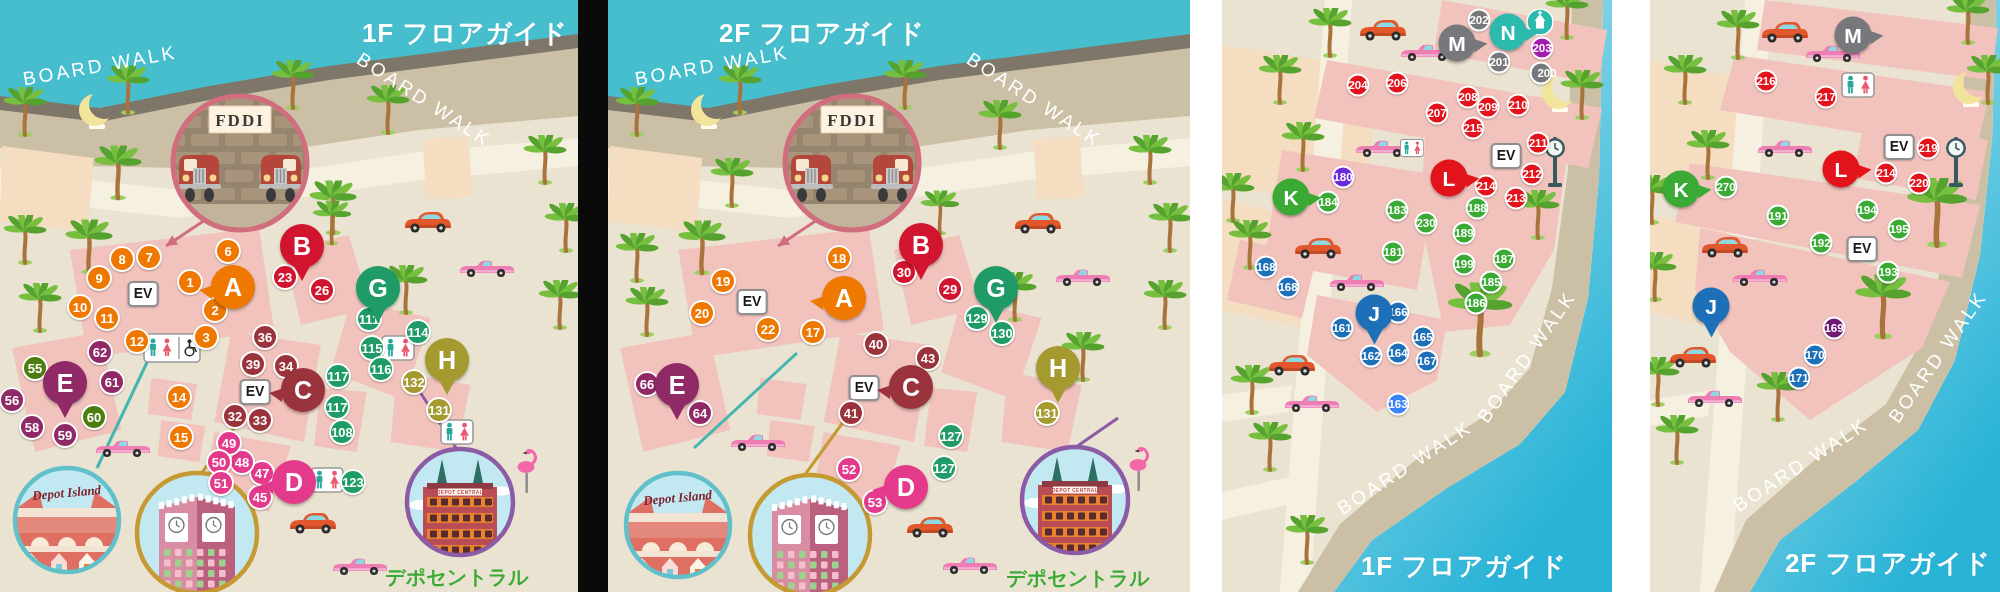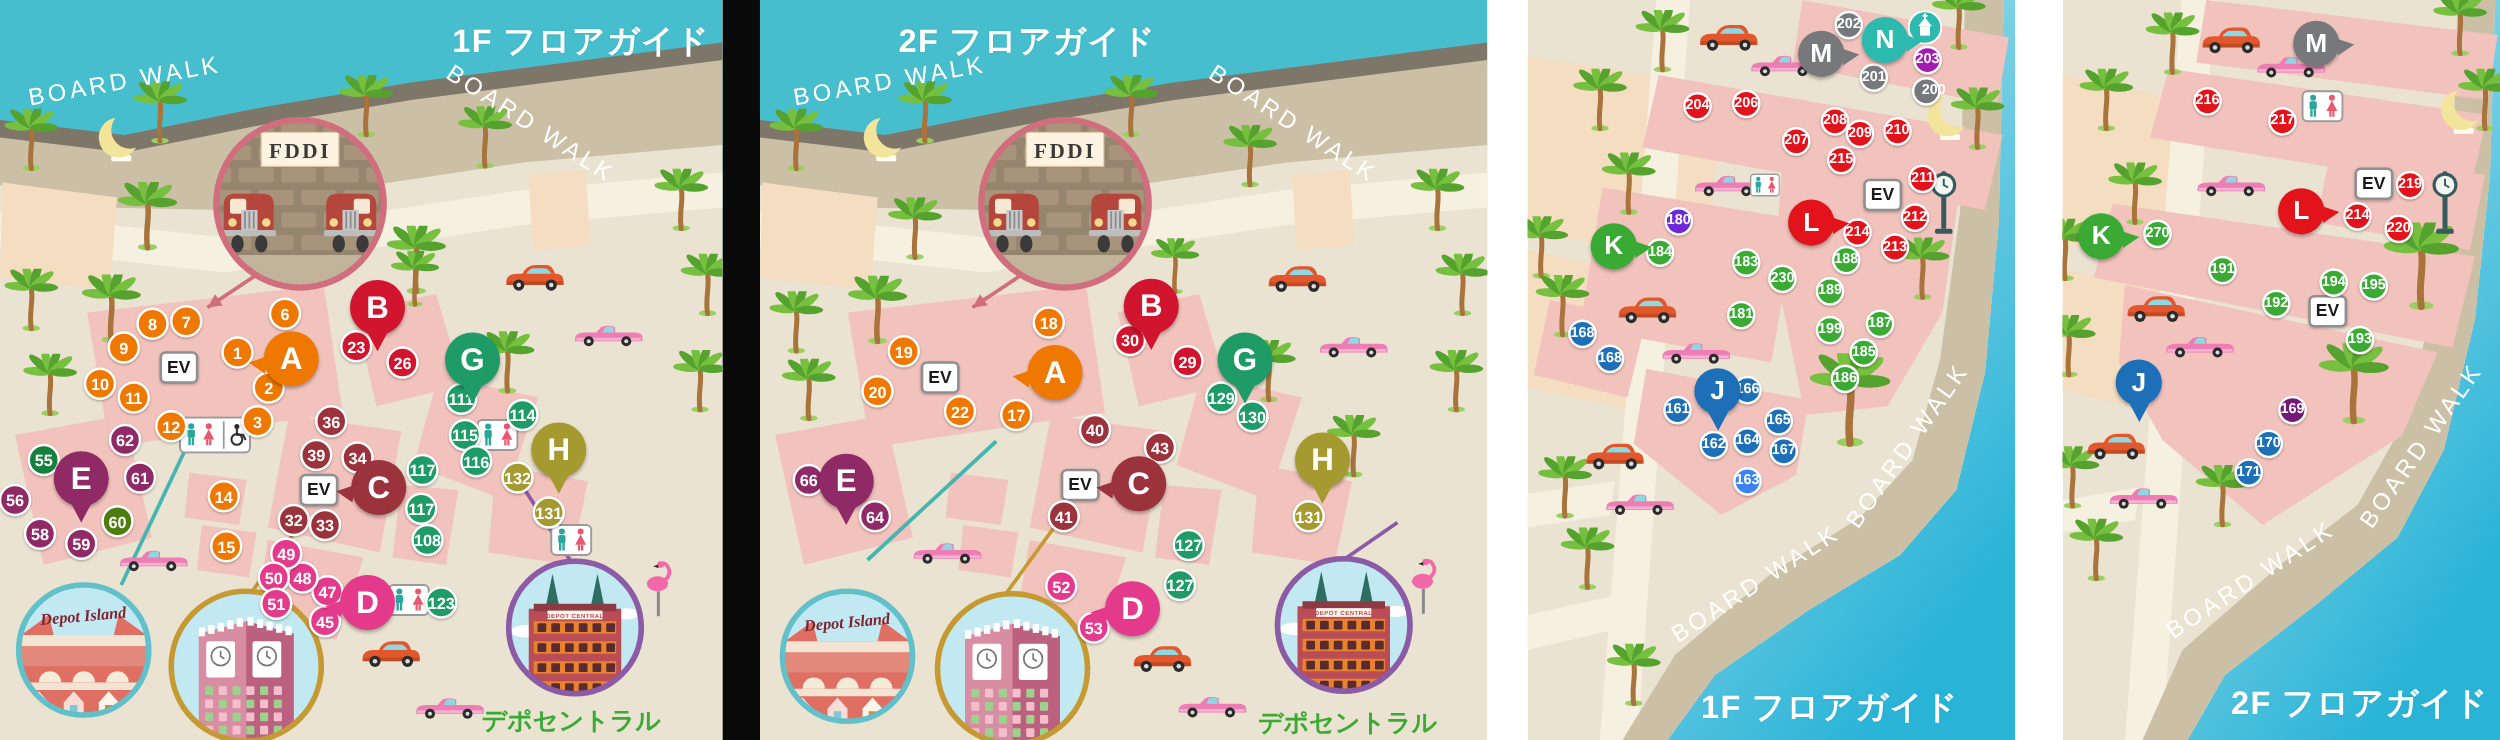--- a/index.html
+++ b/index.html
@@ -658,21 +658,21 @@
       <div class="abs mk" style="left: 260px; top: 420px; background: rgb(154, 51, 60);">33</div>
       <div class="abs mk" style="left: 286px; top: 366px; background: rgb(154, 51, 60);">34</div>
       <div class="abs mk" style="left: 265px; top: 337px; background: rgb(154, 51, 60);">36</div>
       <div class="abs mk" style="left: 253px; top: 364px; background: rgb(154, 51, 60);">39</div>
       <div class="abs mk" style="left: 260px; top: 497px; background: rgb(228, 58, 140);">45</div>
       <div class="abs mk" style="left: 262px; top: 473px; background: rgb(228, 58, 140);">47</div>
       <div class="abs mk" style="left: 242px; top: 462px; background: rgb(228, 58, 140);">48</div>
       <div class="abs mk" style="left: 229px; top: 443px; background: rgb(228, 58, 140);">49</div>
       <div class="abs mk" style="left: 219px; top: 462px; background: rgb(228, 58, 140);">50</div>
       <div class="abs mk" style="left: 221px; top: 483px; background: rgb(228, 58, 140);">51</div>
-      <div class="abs mk" style="left: 35px; top: 368px; background: #15803d;">55</div>
+      <div class="abs mk" style="left: 35px; top: 368px; background: #4d7c0f;">55</div>
       <div class="abs mk" style="left: 12px; top: 400px; background: rgb(143, 42, 103);">56</div>
       <div class="abs mk" style="left: 32px; top: 427px; background: rgb(143, 42, 103);">58</div>
       <div class="abs mk" style="left: 65px; top: 435px; background: rgb(143, 42, 103);">59</div>
       <div class="abs mk" style="left: 94px; top: 417px; background: #4d7c0f;">60</div>
       <div class="abs mk" style="left: 112px; top: 382px; background: rgb(143, 42, 103);">61</div>
       <div class="abs mk" style="left: 100px; top: 352px; background: rgb(143, 42, 103);">62</div>
       <div class="abs mk" style="left: 369px; top: 319px; background: rgb(30, 155, 102);">111</div>
       <div class="abs mk" style="left: 418px; top: 332px; background: rgb(30, 155, 102);">114</div>
       <div class="abs mk" style="left: 372px; top: 348px; background: rgb(30, 155, 102);">115</div>
       <div class="abs mk" style="left: 381px; top: 369px; background: rgb(30, 155, 102);">116</div>
@@ -1610,21 +1610,21 @@
       <div class="abs mk mk-sm" style="left: 106px; top: 202px; background: rgb(58, 170, 53);">184</div>
       <div class="abs mk mk-sm" style="left: 269px; top: 282px; background: rgb(58, 170, 53);">185</div>
       <div class="abs mk mk-sm" style="left: 254px; top: 303px; background: rgb(58, 170, 53);">186</div>
       <div class="abs mk mk-sm" style="left: 282px; top: 259px; background: rgb(58, 170, 53);">187</div>
       <div class="abs mk mk-sm" style="left: 255px; top: 208px; background: rgb(58, 170, 53);">188</div>
       <div class="abs mk mk-sm" style="left: 242px; top: 233px; background: rgb(58, 170, 53);">189</div>
       <div class="abs mk mk-sm" style="left: 242px; top: 264px; background: rgb(58, 170, 53);">199</div>
       <div class="abs mk mk-sm" style="left: 204px; top: 223px; background: rgb(58, 170, 53);">230</div>
       <div class="abs mk mk-sm" style="left: 120px; top: 328px; background: rgb(29, 112, 184);">161</div>
       <div class="abs mk mk-sm" style="left: 149px; top: 356px; background: rgb(29, 112, 184);">162</div>
-      <div class="abs mk mk-sm" style="left: 176px; top: 385px; background: #3b82f6;">163</div>
+      <div class="abs mk mk-sm" style="left: 176px; top: 404px; background: #3b82f6;">163</div>
       <div class="abs mk mk-sm" style="left: 176px; top: 353px; background: rgb(29, 112, 184);">164</div>
       <div class="abs mk mk-sm" style="left: 201px; top: 337px; background: rgb(29, 112, 184);">165</div>
       <div class="abs mk mk-sm" style="left: 176px; top: 312px; background: rgb(29, 112, 184);">166</div>
       <div class="abs mk mk-sm" style="left: 205px; top: 361px; background: rgb(29, 112, 184);">167</div>
       <div class="abs mk mk-sm" style="left: 44px; top: 267px; background: rgb(29, 112, 184);">168</div>
       <div class="abs mk mk-sm" style="left: 66px; top: 287px; background: rgb(29, 112, 184);">168</div>
       <div class="abs pin t-right pin-sm" style="left: 69px; top: 197px; background: rgb(58, 170, 53); --pc: #3aaa35;">
         <span>K</span>
       </div>
       <div class="abs pin t-right pin-sm" style="left: 227px; top: 178px; background: rgb(227, 19, 27); --pc: #e3131b;">
@@ -1956,21 +1956,21 @@
       <div class="abs ev" style="left: 212px; top: 249px;">EV</div>
       <div class="abs mk mk-sm" style="left: 116px; top: 81px; background: rgb(227, 19, 27);">216</div>
       <div class="abs mk mk-sm" style="left: 176px; top: 97px; background: rgb(227, 19, 27);">217</div>
       <div class="abs mk mk-sm" style="left: 278px; top: 148px; background: rgb(227, 19, 27);">219</div>
       <div class="abs mk mk-sm" style="left: 236px; top: 173px; background: rgb(227, 19, 27);">214</div>
       <div class="abs mk mk-sm" style="left: 269px; top: 183px; background: rgb(227, 19, 27);">220</div>
       <div class="abs mk mk-sm" style="left: 76px; top: 187px; background: rgb(58, 170, 53);">270</div>
       <div class="abs mk mk-sm" style="left: 128px; top: 216px; background: rgb(58, 170, 53);">191</div>
       <div class="abs mk mk-sm" style="left: 171px; top: 243px; background: rgb(58, 170, 53);">192</div>
       <div class="abs mk mk-sm" style="left: 238px; top: 272px; background: rgb(58, 170, 53);">193</div>
-      <div class="abs mk mk-sm" style="left: 217px; top: 210px; background: rgb(58, 170, 53); margin-top: 16px;">194</div>
+      <div class="abs mk mk-sm" style="left: 217px; top: 210px; background: rgb(58, 170, 53);">194</div>
       <div class="abs mk mk-sm" style="left: 249px; top: 229px; background: rgb(58, 170, 53);">195</div>
       <div class="abs mk mk-sm" style="left: 184px; top: 328px; background: #701a75;">169</div>
       <div class="abs mk mk-sm" style="left: 165px; top: 355px; background: rgb(29, 112, 184);">170</div>
       <div class="abs mk mk-sm" style="left: 149px; top: 378px; background: rgb(29, 112, 184);">171</div>
       <div class="abs pin t-right pin-sm" style="left: 31px; top: 189px; background: rgb(58, 170, 53); --pc: #3aaa35;">
         <span>K</span>
       </div>
       <div class="abs pin t-right pin-sm" style="left: 191px; top: 169px; background: rgb(227, 19, 27); --pc: #e3131b;">
         <span>L</span>
       </div>

